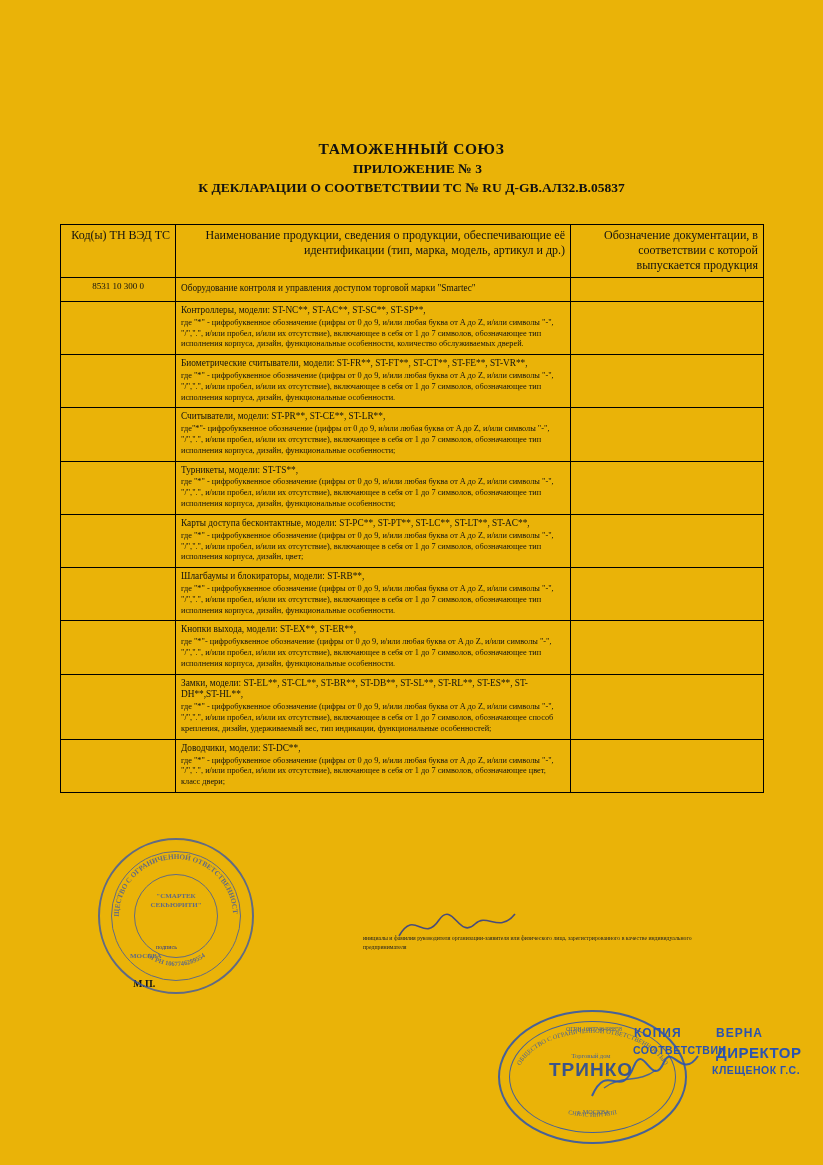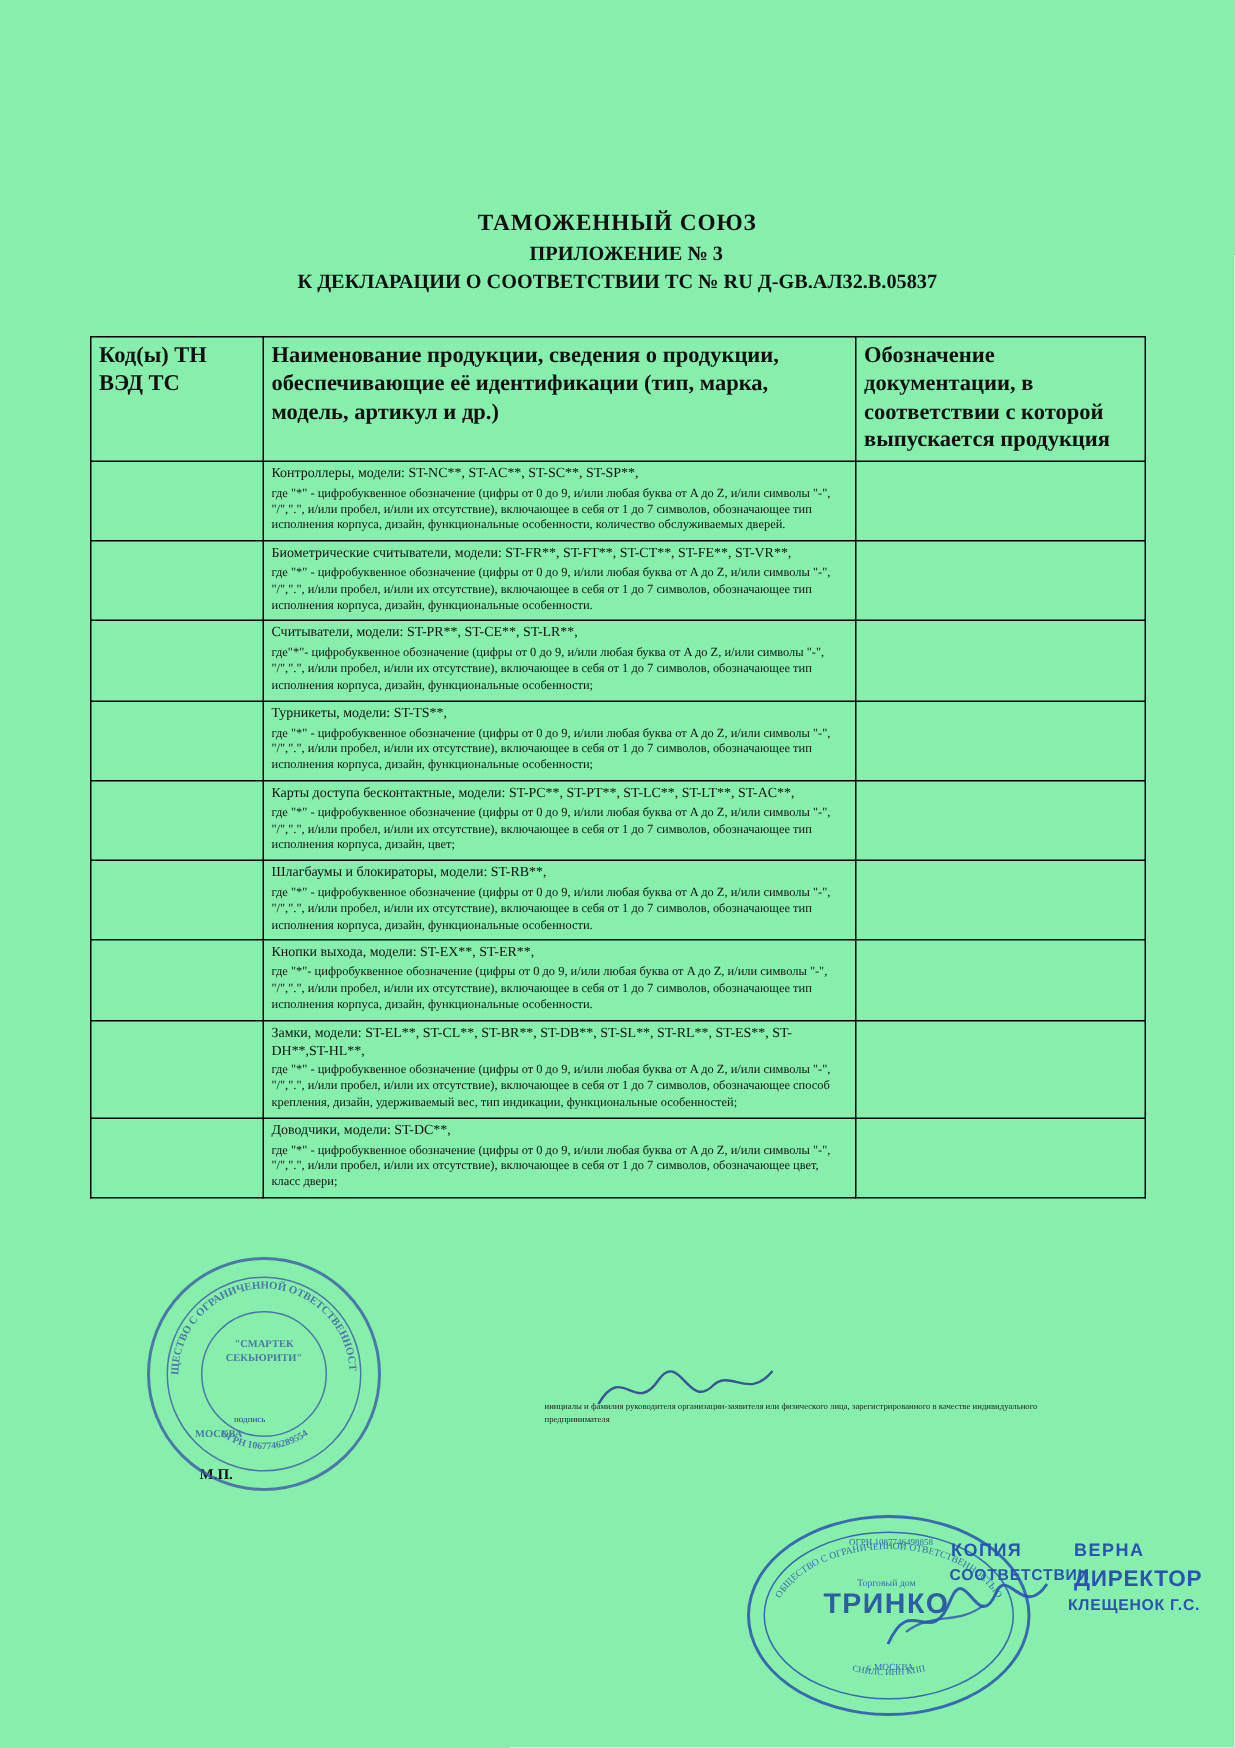--- a/index.html
+++ b/index.html
@@ -11,21 +11,21 @@
     width: 823px;
     height: 1165px;
     position: relative;
     font-family: "Liberation Serif", serif;
     color: #111;
     overflow: hidden;
   }
   .page {
     position: absolute;
     inset: 0;
-    background: #86efac;
+    background: #eab308;
   }
 
   
   .header {
     text-align: center;
     padding-top: 140px;
   }
   .h-title {
     font-size: 15.5px;
     font-weight: bold;
@@ -59,23 +59,23 @@
     width: 100%;
     border-collapse: collapse;
     table-layout: fixed;
   }
   table.doc td, table.doc th {
     border: 1px solid #000;
     vertical-align: top;
     padding: 3px 5px 4px 5px;
   }
   thead th {
-    text-align: left;
-    font-size: 15px;
-    font-weight: bold;
+    text-align: right;
+    font-size: 12px;
+    font-weight: normal;
     line-height: 1.25;
     padding: 5px 6px 6px 6px;
     vertical-align: middle;
   }
   .col1 { width: 115px; }
   .col3 { width: 193px; }
 
   td.c1 {
     text-align: center;
     font-size: 9px;
@@ -338,20 +338,27 @@
         <col class="col3">
       </colgroup>
       <thead>
         <tr>
           <th>Код(ы) ТН ВЭД ТС</th>
           <th>Наименование продукции, сведения о продукции, обеспечивающие её идентификации (тип, марка, модель, артикул и др.)</th>
           <th>Обозначение документации, в соответствии с которой выпускается продукция</th>
         </tr>
       </thead>
       <tbody>
+        <tr class="row-first">
+          <td class="c1">8531 10 300 0</td>
+          <td class="c2">
+            <div class="prod-title">Оборудование  контроля и управления доступом торговой марки "Smartec"</div>
+          </td>
+          <td></td>
+        </tr>
         <tr>
           <td class="c1"></td>
           <td class="c2">
             <div class="prod-title">Контроллеры, модели: ST-NC**, ST-AC**, ST-SC**, ST-SP**,</div>
             <div class="prod-desc">где "*" - цифробуквенное обозначение (цифры от 0 до 9, и/или любая буква  от A до Z, и/или символы "-", "/",".", и/или пробел, и/или их отсутствие), включающее в себя от 1 до 7 символов, обозначающее тип исполнения корпуса, дизайн, функциональные особенности, количество обслуживаемых дверей.</div>
           </td>
           <td></td>
         </tr>
         <tr>
           <td class="c1"></td>

